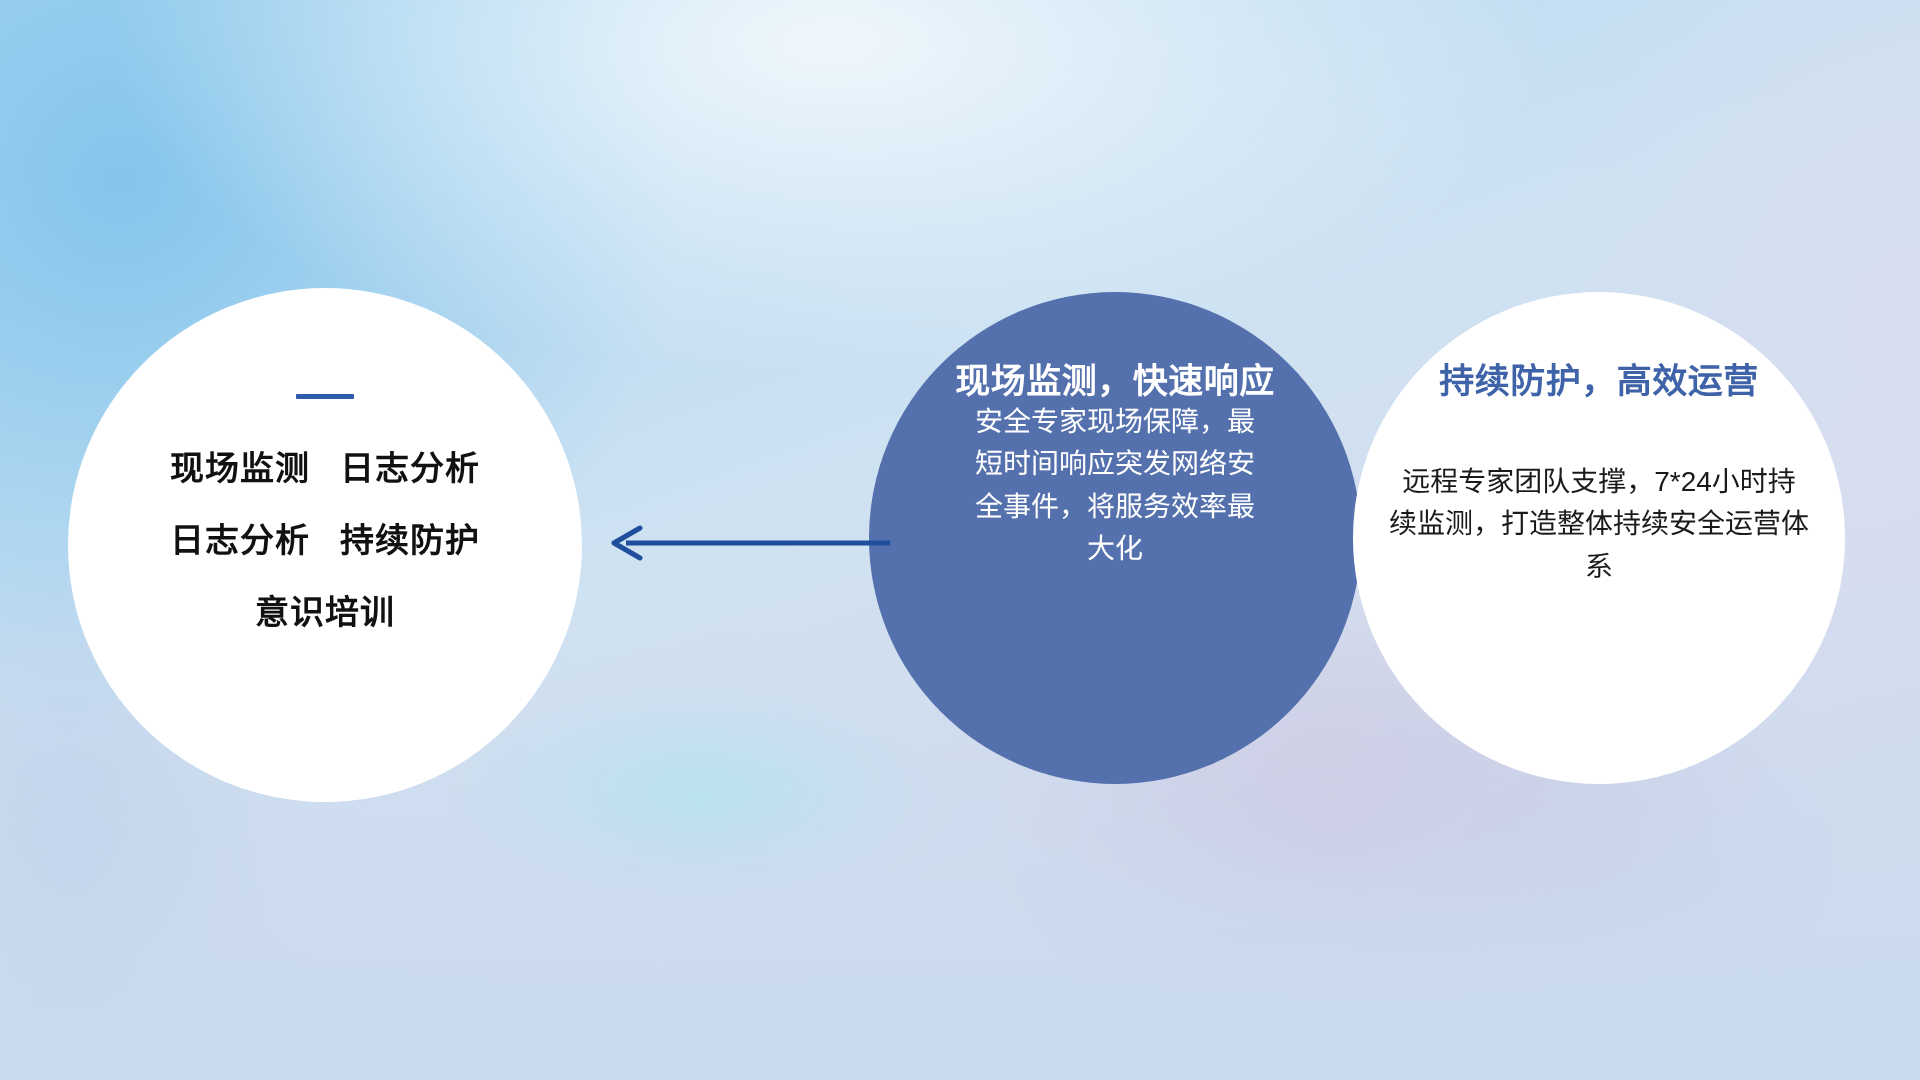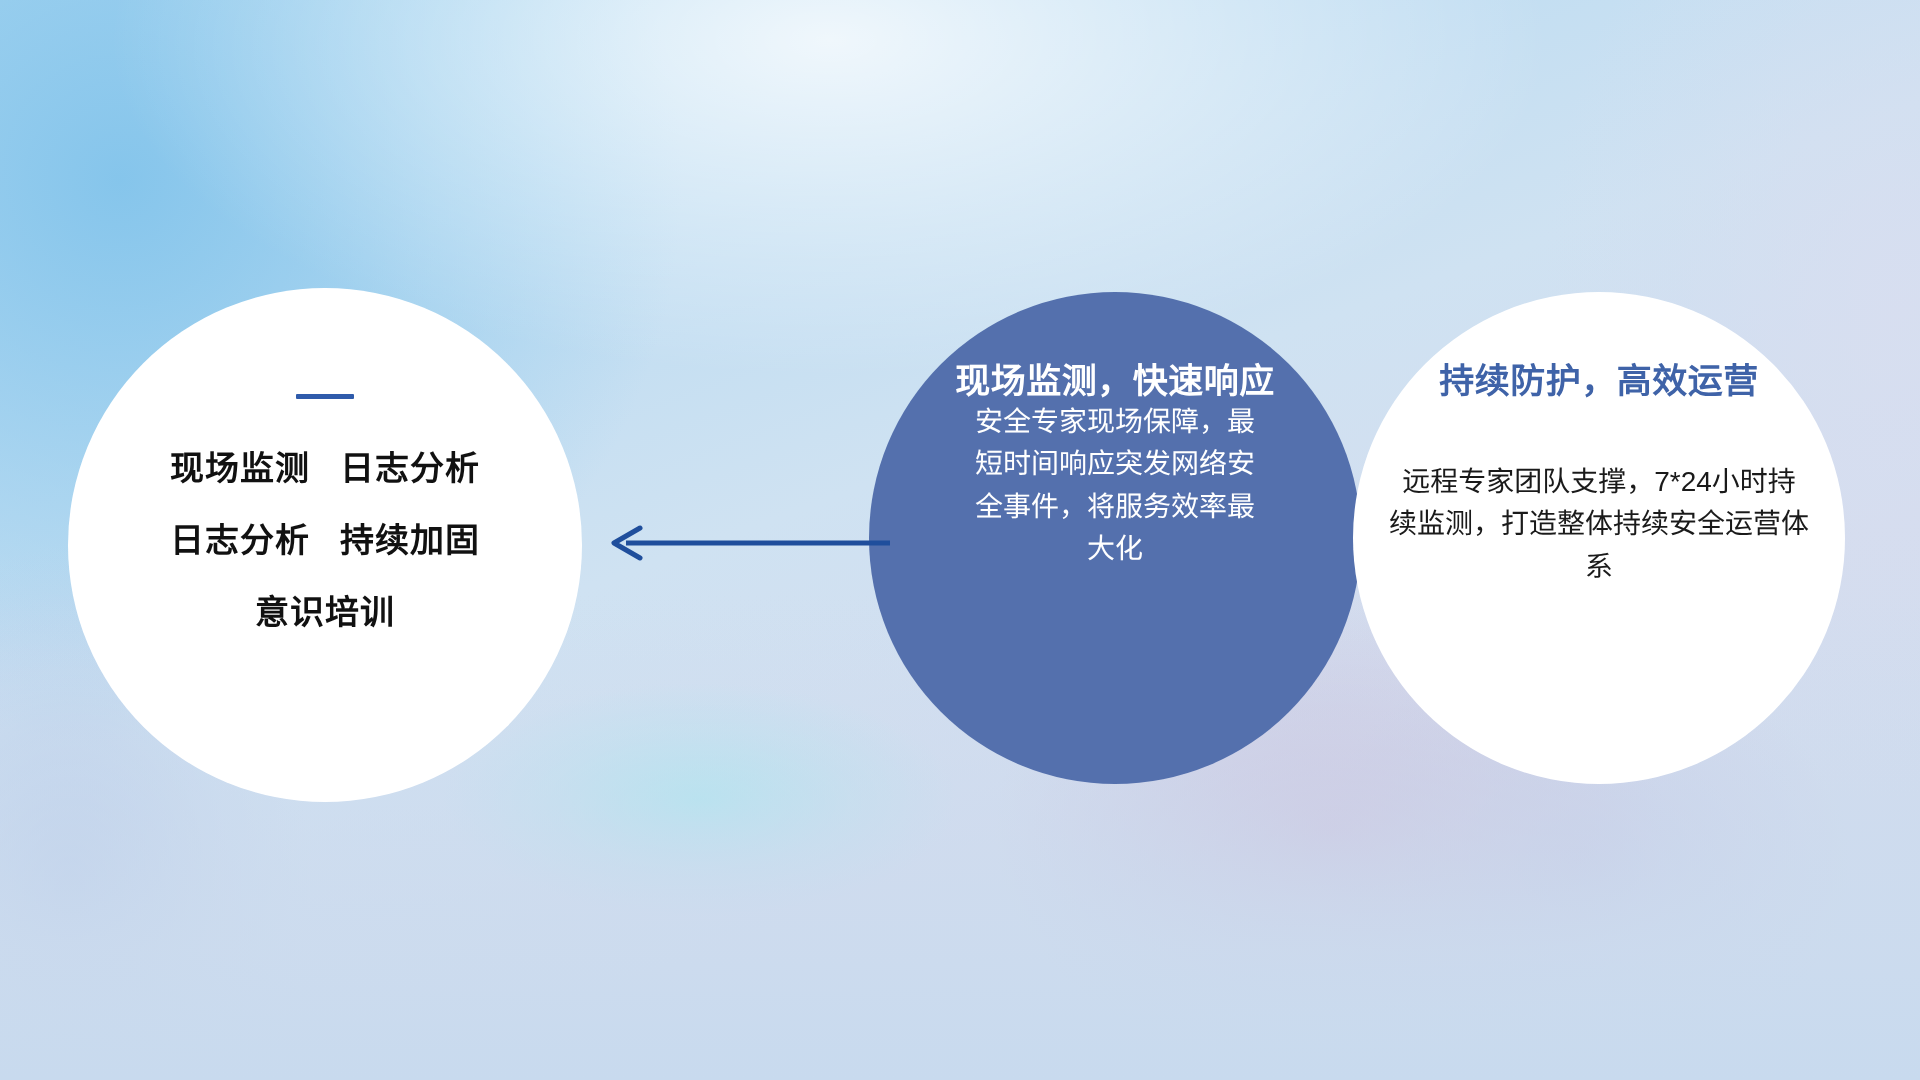--- a/index.html
+++ b/index.html
@@ -229,21 +229,21 @@
     <line x1="290" y1="31" x2="26" y2="31" stroke="#1f4e9c" stroke-width="5"></line>
     <polyline points="40,16 14,31 40,46" fill="none" stroke="#1f4e9c" stroke-width="5" stroke-linecap="round" stroke-linejoin="round"></polyline>
   </svg>
 
   <div id="left-content">
     <div id="left-divider"></div>
     <div class="left-line">
       <span>现场监测</span><span class="gap"></span><span>日志分析</span>
     </div>
     <div class="left-line">
-      <span>日志分析</span><span class="gap"></span><span>持续加固</span>
+      <span>日志分析</span><span class="gap"></span><span>持续防护</span>
     </div>
     <div class="left-line" id="left-line-3">
       <span>意识培训</span>
     </div>
   </div>
 
   <div id="mid-content">
     <div id="mid-title">现场监测，快速响应</div>
     <div id="mid-body">安全专家现场保障，最短时间响应突发网络安全事件，将服务效率最大化</div>
   </div>

